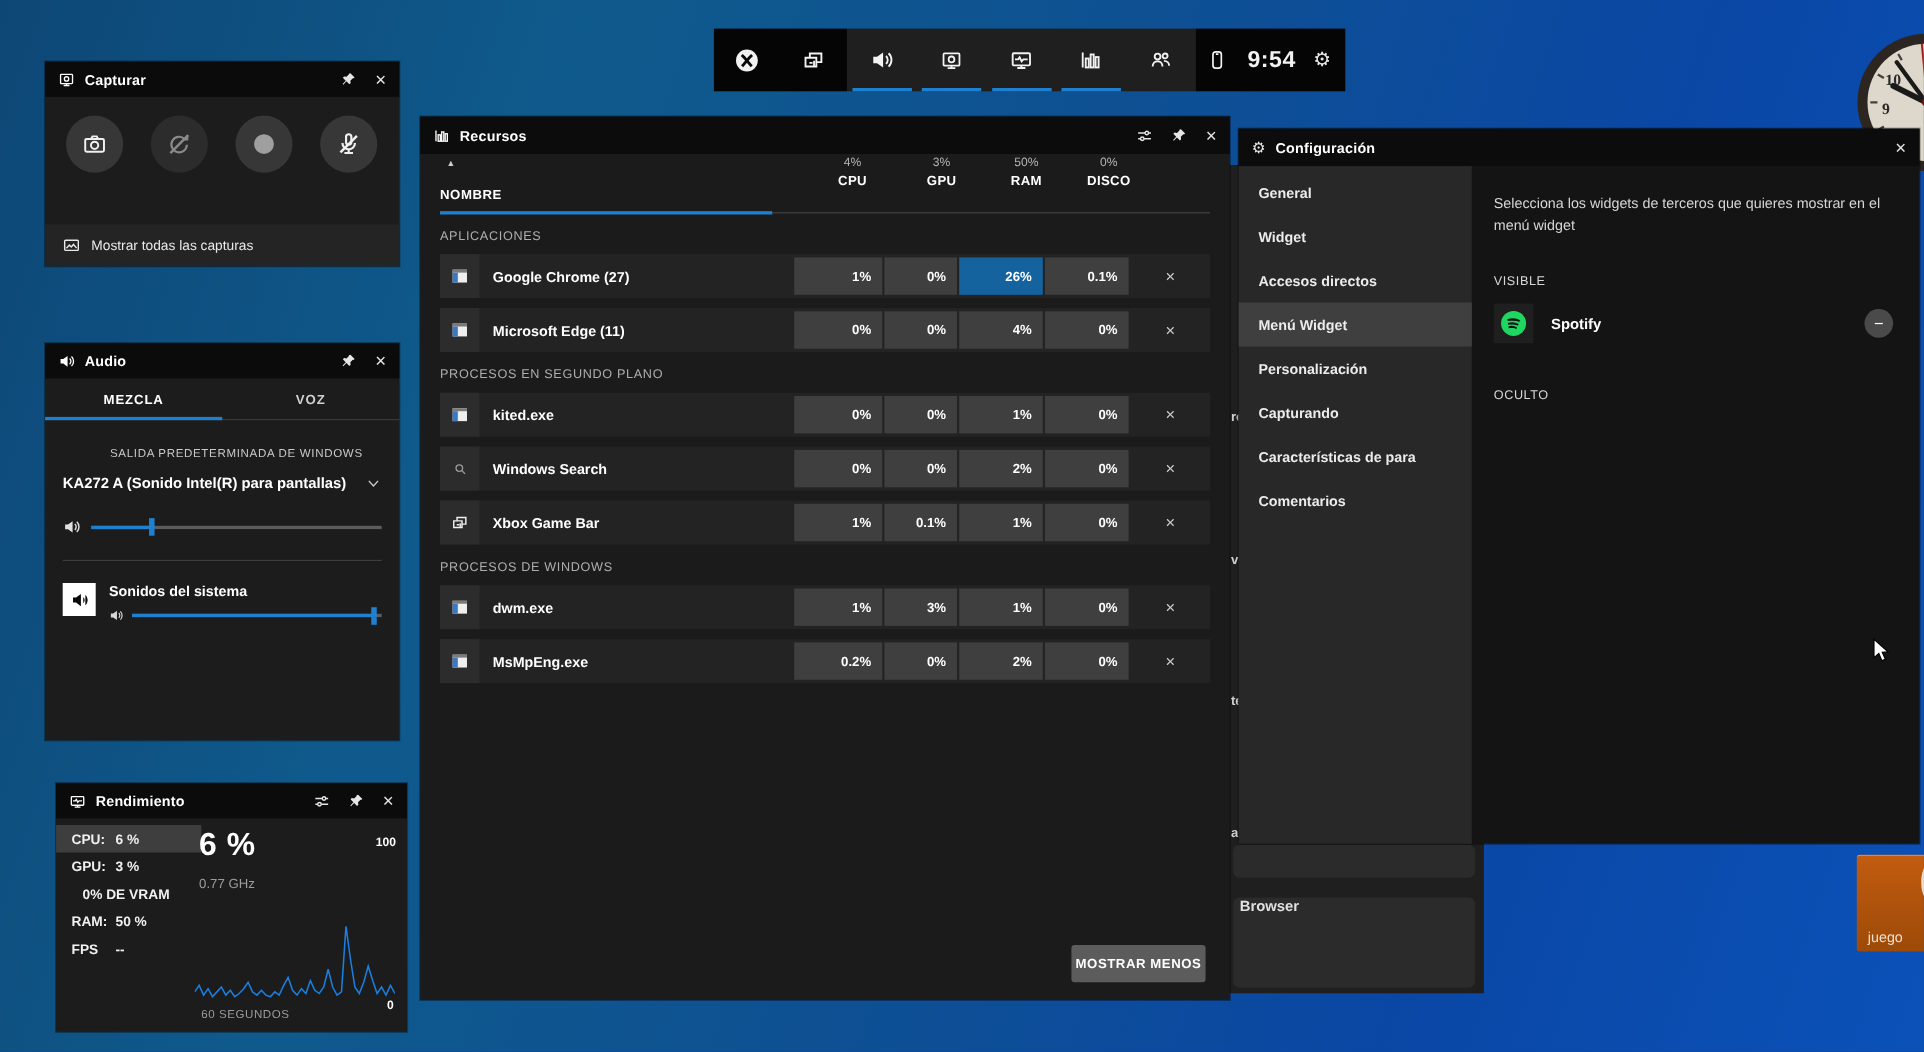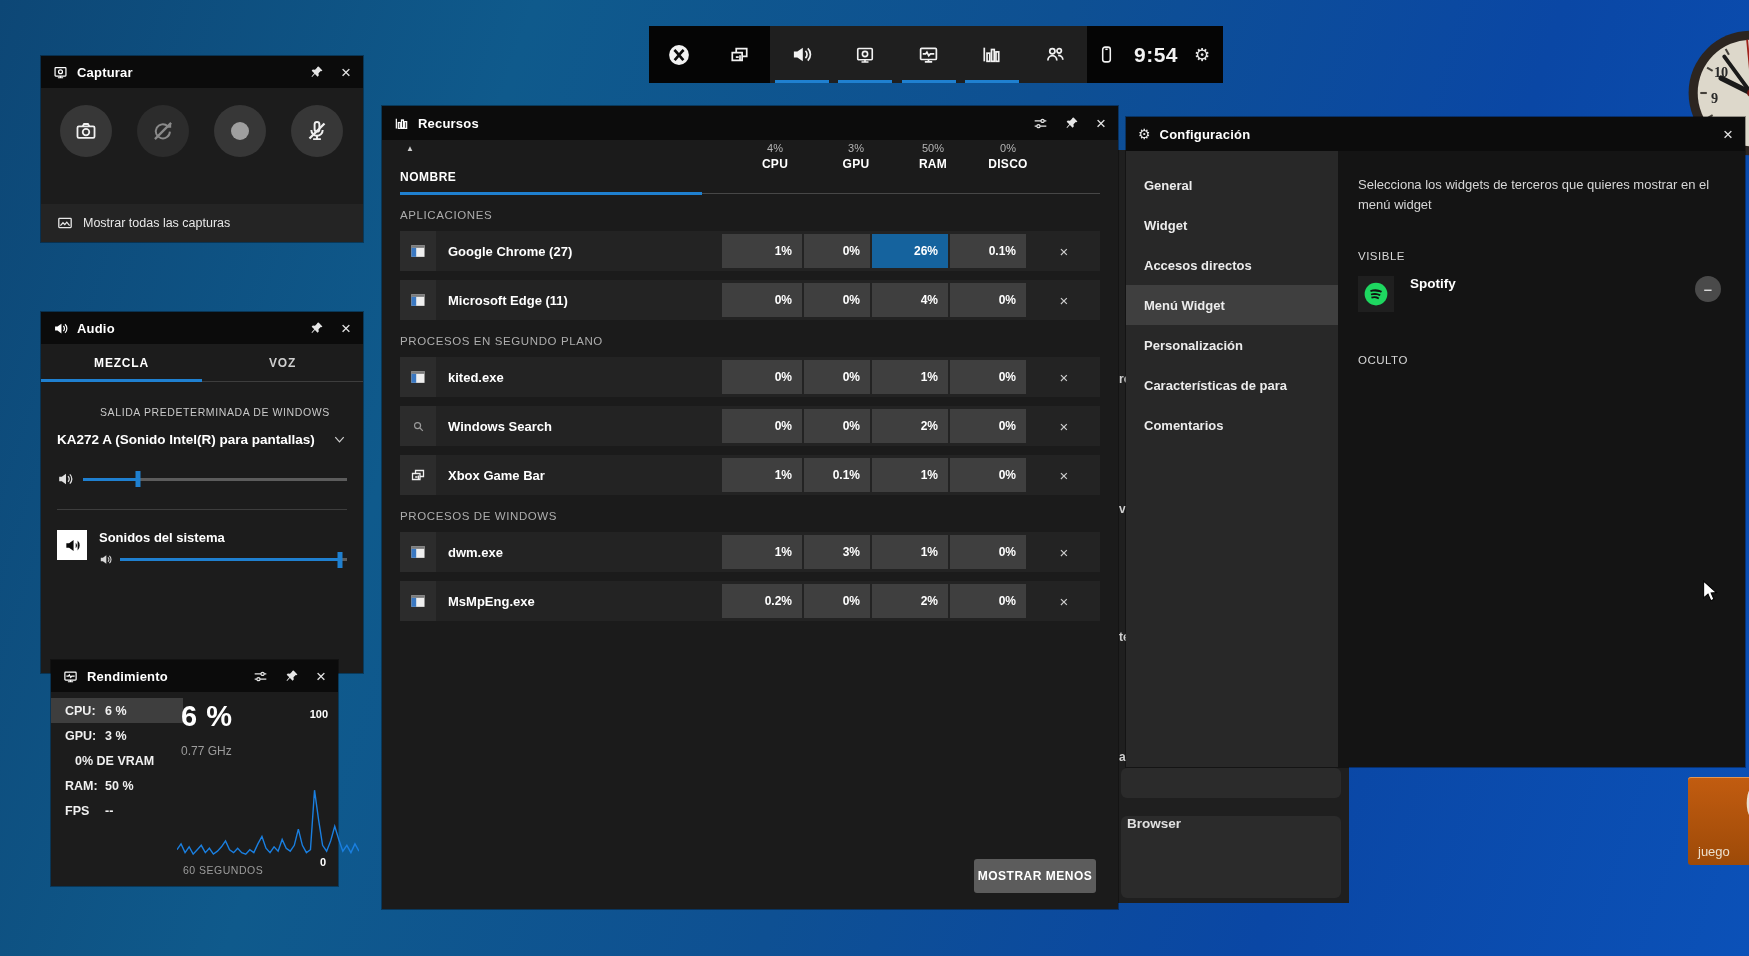--- a/index.html
+++ b/index.html
@@ -50,21 +50,21 @@
   .fill { position:absolute; left:0; top:0; height:3px; background:#1f80d0; }
   .thumb { position:absolute; top:50%; transform:translate(-50%,-50%); width:5px; height:16px; background:#1f80d0; }
   .divider { height:1px; background:#3d3d3d; margin-top:22px; }
   .sys-row { display:flex; gap:12px; margin-top:20px; }
   .sys-tile { width:30px; height:30px; background:#fff; color:#0a0a0a; display:flex; align-items:center; justify-content:center; }
   .sys-right { flex:1; }
   .sys-label { font-size:13px; font-weight:bold; }
   .sys-sl { display:flex; align-items:center; gap:8px; margin-top:8px; }
 
   
-  .perf { left:51px; top:660px; width:287px; height:226px; }
+  .perf { left:51px; top:712px; width:319px; height:226px; }
   .perf-body { position:relative; height:194px; }
   .pm-list { position:absolute; left:0; top:6px; width:132px; }
   .pm-row { height:25px; display:flex; align-items:center; padding-left:14px; font-size:12.5px; font-weight:bold; color:#f0f0f0; }
   .pm-row.sel { background:#3e3e3e; }
   .pm-row.indent { padding-left:24px; }
   .pm-lab { display:inline-block; min-width:40px; }
   .perf-big { position:absolute; left:130px; top:8px; font-size:29px; font-weight:800; letter-spacing:.5px; }
   .perf-ghz { position:absolute; left:130px; top:52px; font-size:12px; color:#9c9c9c; }
   .perf-ymax { position:absolute; right:10px; top:16px; font-size:11px; font-weight:bold; }
   .perf-ymin { position:absolute; right:12px; bottom:18px; font-size:11px; font-weight:bold; }
@@ -90,29 +90,29 @@
   .res-cell { height:34px; line-height:34px; background:#3f3f3f; font-size:12px; font-weight:bold; text-align:right; padding-right:10px; margin-right:2px; }
   .w-cpu{width:80px;} .w-gpu{width:66px;} .w-ram{width:76px;} .w-dsk{width:76px;}
   .res-cell.hl { background:#15639e; }
   .res-close { width:72px; text-align:center; font-size:15px; color:#cfcfcf; }
   .show-less { position:absolute; right:22px; bottom:16px; width:122px; height:34px; background:#5c5c5c; border-radius:3px; display:flex; align-items:center; justify-content:center; font-size:12px; font-weight:bold; letter-spacing:.5px; }
 
   
   .set { left:1126px; top:117px; width:619px; height:650px; background:#141414; }
   .set .titlebar { height:34px; background:#0c0c0c; }
   .set-body { display:flex; height:616px; }
-  .set-nav { width:212px; background:#282828; padding-top:14px; }
+  .set-nav { width:212px; background:#282828; padding-top:4px; }
   .nav-item { height:40px; display:flex; align-items:center; padding-left:18px; font-size:13px; font-weight:600; color:#ececec; }
   .nav-item.active { background:#3f3f3f; }
   .set-content { flex:1; padding:24px 20px 0 20px; }
   .set-desc { font-size:13px; color:#d6d6d6; line-height:1.5; }
   .set-sub { font-size:11.5px; letter-spacing:.5px; color:#d8d8d8; }
   .vis-lab { margin-top:36px; }
   .hid-lab { margin-top:42px; }
-  .wid-row { display:flex; margin-top:14px; }
+  .wid-row { display:flex; align-items:center; margin-top:14px; }
   .wid-tile { width:36px; height:36px; background:#1f1f1f; display:flex; align-items:center; justify-content:center; }
   .wid-name { margin-left:16px; font-size:13.5px; font-weight:bold; }
   .wid-minus { margin-left:auto; margin-right:4px; width:26px; height:26px; border-radius:50%; background:#4a4a4a; display:flex; align-items:center; justify-content:center; font-size:15px; color:#fff; }
 
   
   .bg-panel { position:absolute; left:1117px; top:150px; width:232px; height:753px; background:#1f1f1f; z-index:1; }
   .bg-frag { position:absolute; left:2px; font-size:12px; font-weight:bold; color:#d0d0d0; white-space:nowrap; }
   .bg-card { position:absolute; left:4px; right:8px; border-radius:6px; background:#2b2b2b; }
   .bg-card1 { top:618px; height:30px; }
   .bg-card2 { top:666px; height:82px; display:flex; align-items:flex-start; padding-left:6px; }
@@ -641,20 +641,21 @@
         <span class="abtn x-glyph">×</span>
       </div>
     </div>
     <div class="set-body">
       <div class="set-nav">
         <div class="nav-item">General</div>
         <div class="nav-item">Widget</div>
         <div class="nav-item">Accesos directos</div>
         <div class="nav-item active">Menú Widget</div>
         <div class="nav-item">Personalización</div>
+        <div class="nav-item">Capturando</div>
         <div class="nav-item">Características de para</div>
         <div class="nav-item">Comentarios</div>
       </div>
       <div class="set-content">
         <div class="set-desc">Selecciona los widgets de terceros que quieres mostrar en el menú widget</div>
         <div class="set-sub vis-lab">VISIBLE</div>
         <div class="wid-row">
           <div class="wid-tile">
             <svg width="26" height="26" style="display:block">
                 <use href="#i-spotify"></use>

